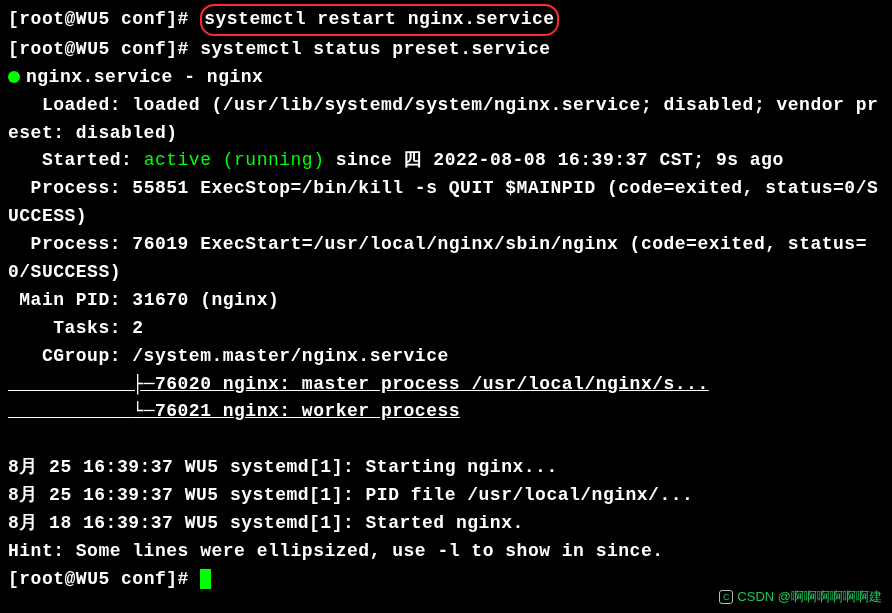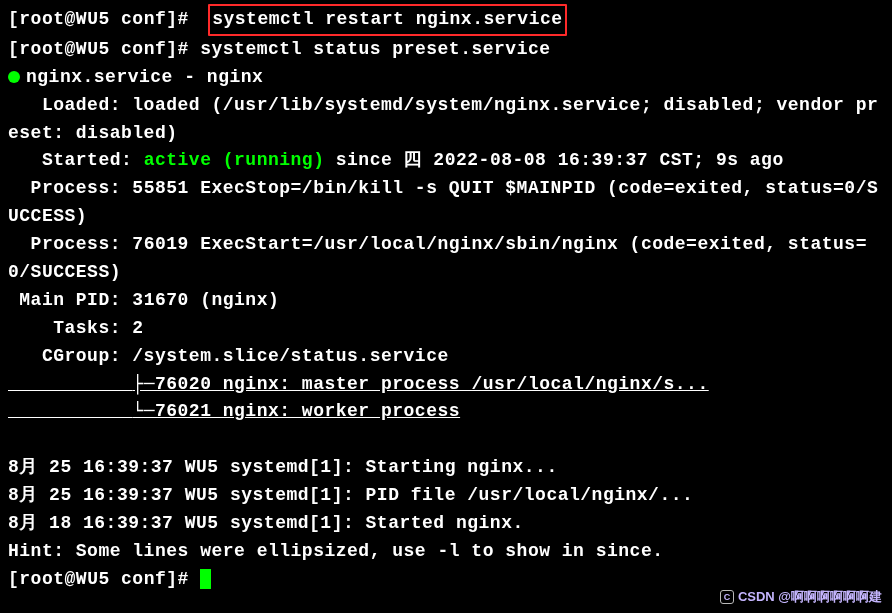--- a/index.html
+++ b/index.html
@@ -13,47 +13,46 @@
     height: 613px;
     overflow: hidden;
     line-height: 1.55;
     letter-spacing: 0.5px;
     font-weight: bold;
     position: relative;
   }
   .line { white-space: pre-wrap; word-break: break-all; }
   .red-box {
     border: 2px solid #ff2a2a;
-    border-radius: 1px;
+    border-radius: 14px;
     padding: 0 2px;
     display: inline-block;
-    margin-left: 8px;
   }
-  .green { color: #00ff00; font-weight: bold; }
+  .green { color: #00ff00; font-weight: normal; }
   .dot {
     display: inline-block;
     width: 12px; height: 12px;
     background: #00ff00;
     border-radius: 50%;
     vertical-align: middle;
     margin-right: 6px;
   }
   .cursor {
     display: inline-block;
     width: 11px; height: 20px;
     background: #00ff00;
     vertical-align: middle;
   }
   .tree { font-family: inherit; text-decoration: underline; }
   .watermark {
     position: absolute;
     bottom: 6px; right: 10px;
-    color: #c4b5fd;
+    color: #22c55e;
     font-size: 13px;
-    font-weight: bold;
+    font-weight: normal;
     letter-spacing: 0;
     font-family: sans-serif;
   }
   .watermark .logo {
     display:inline-block;
     width:14px;height:14px;
     border:1px solid #b9b9b9;
     border-radius:3px;
     vertical-align:middle;
     margin-right:4px;
@@ -72,21 +71,21 @@
 <div class="line"><span class="dot"></span><span>nginx.service</span> - <span>nginx</span></div>
 
 <div class="line">   Loaded: loaded (/usr/lib/systemd/system/nginx.service; disabled; vendor preset: disabled)</div>
 
 <div class="line"><span>   Started: </span><span class="green">active (running)</span><span> since 四 2022-08-08 16:39:37 CST; 9s ago</span></div>
 
 <div class="line">  Process: 55851 ExecStop=/bin/kill -s QUIT $MAINPID (code=exited, status=0/SUCCESS)</div>
 <div class="line">  Process: 76019 ExecStart=/usr/local/nginx/sbin/nginx (code=exited, status=0/SUCCESS)</div>
 <div class="line"> Main PID: 31670 (nginx)</div>
 <div class="line">    Tasks: 2</div>
-<div class="line">   CGroup: /system.slice/status.service</div>
+<div class="line">   CGroup: /system.master/nginx.service</div>
 <div class="line tree">           ├─76020 nginx: master process /usr/local/nginx/s...</div>
 <div class="line tree">           └─76021 nginx: worker process</div>
 
 <div class="line">&nbsp;</div>
 
 <div class="line">8月 25 16:39:37 WU5 systemd[1]: Starting nginx...</div>
 <div class="line">8月 25 16:39:37 WU5 systemd[1]: PID file /usr/local/nginx/...</div>
 <div class="line">8月 18 16:39:37 WU5 systemd[1]: Started nginx.</div>
 <div class="line">Hint: Some lines were ellipsized, use -l to show in since.</div>
 

